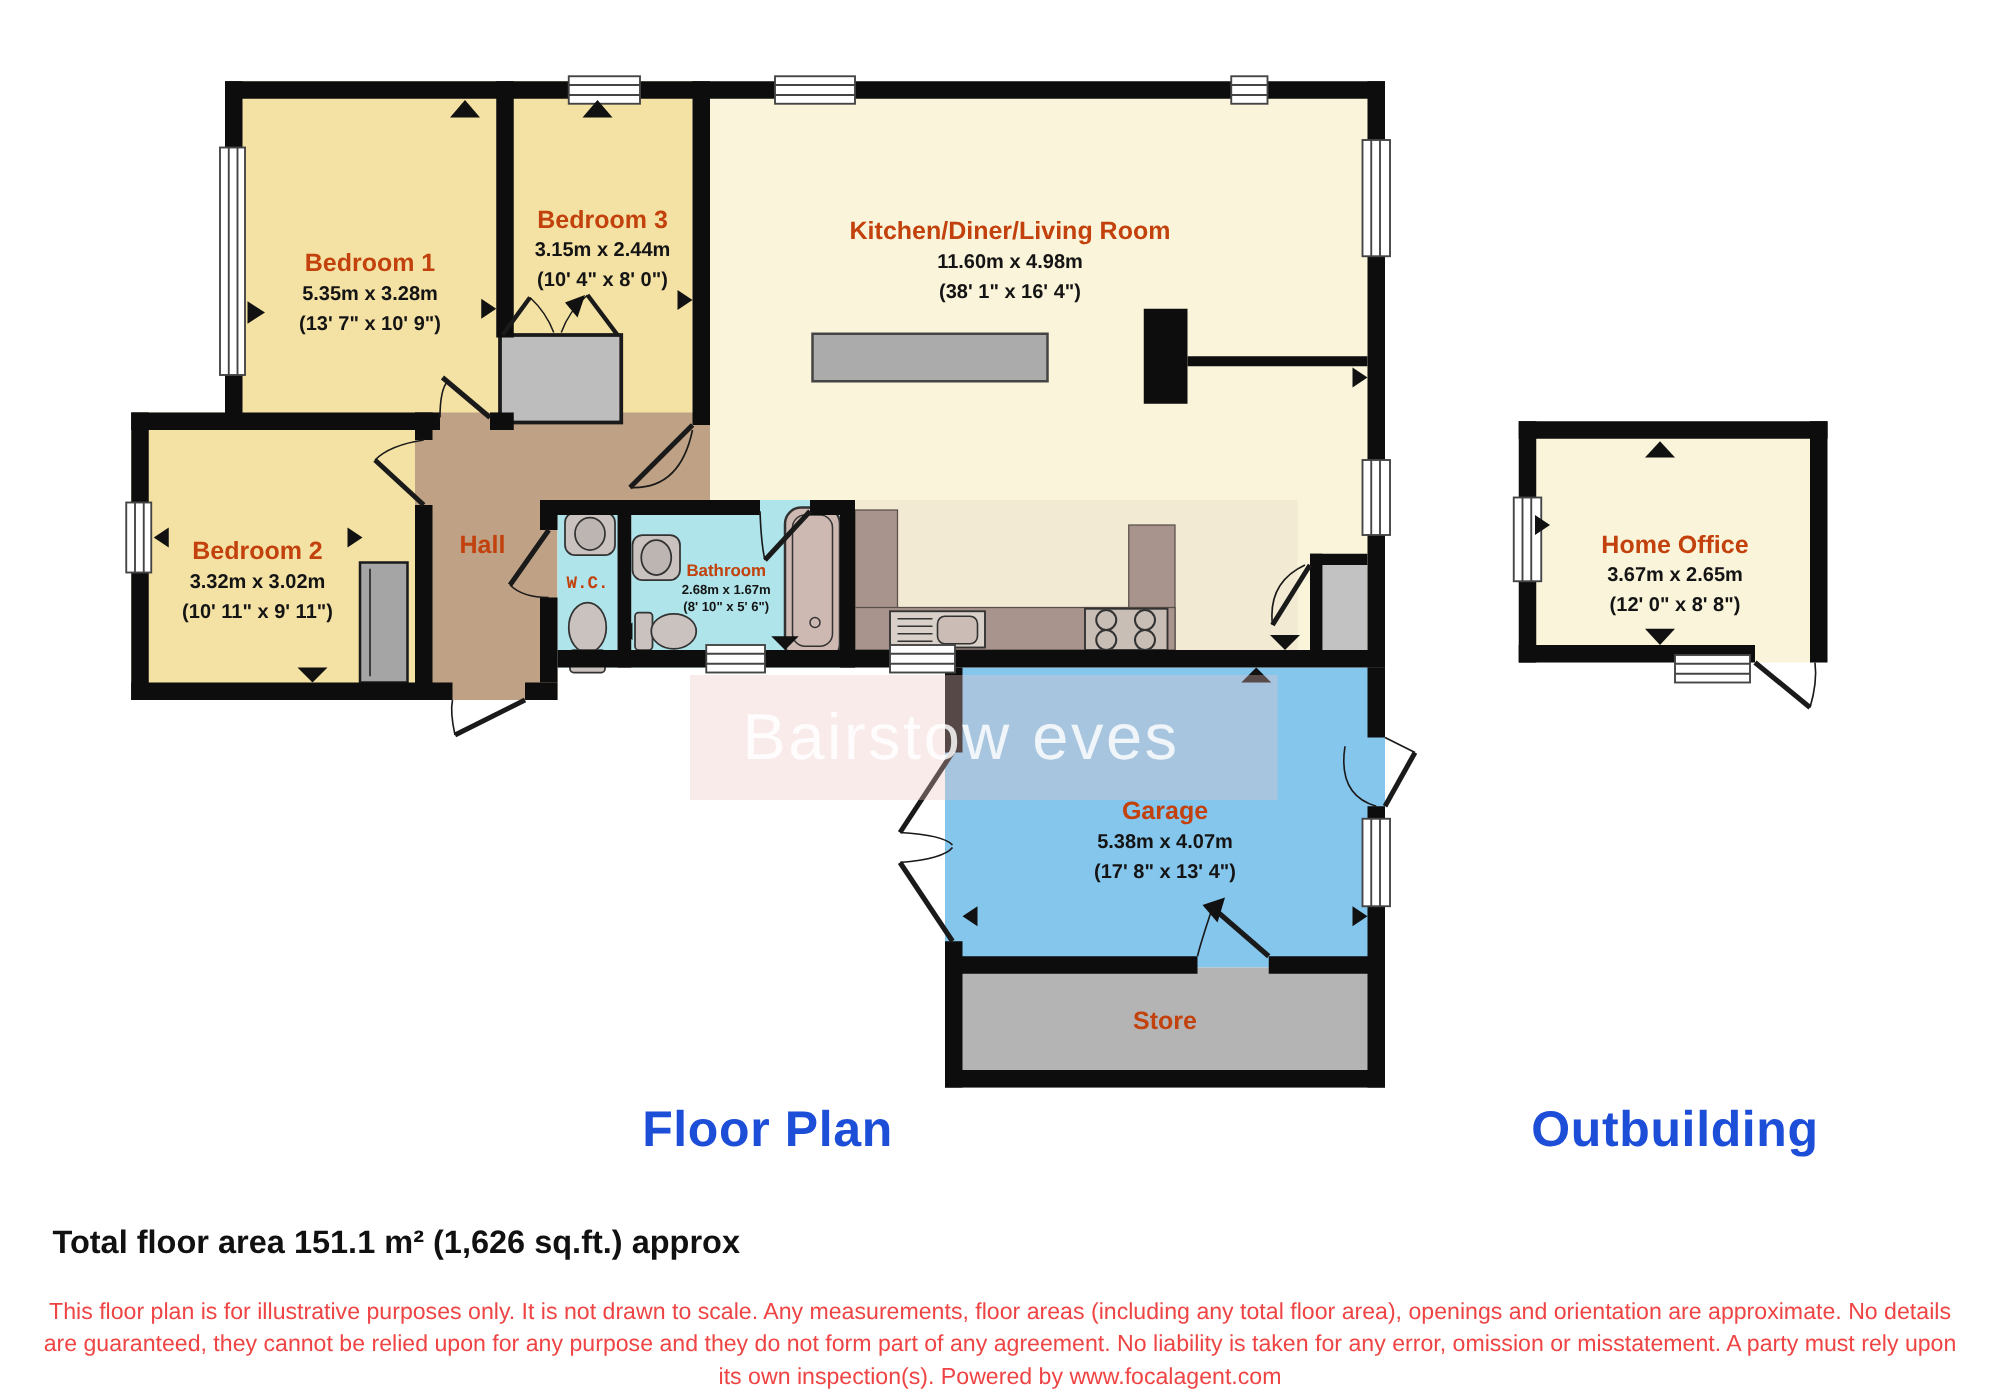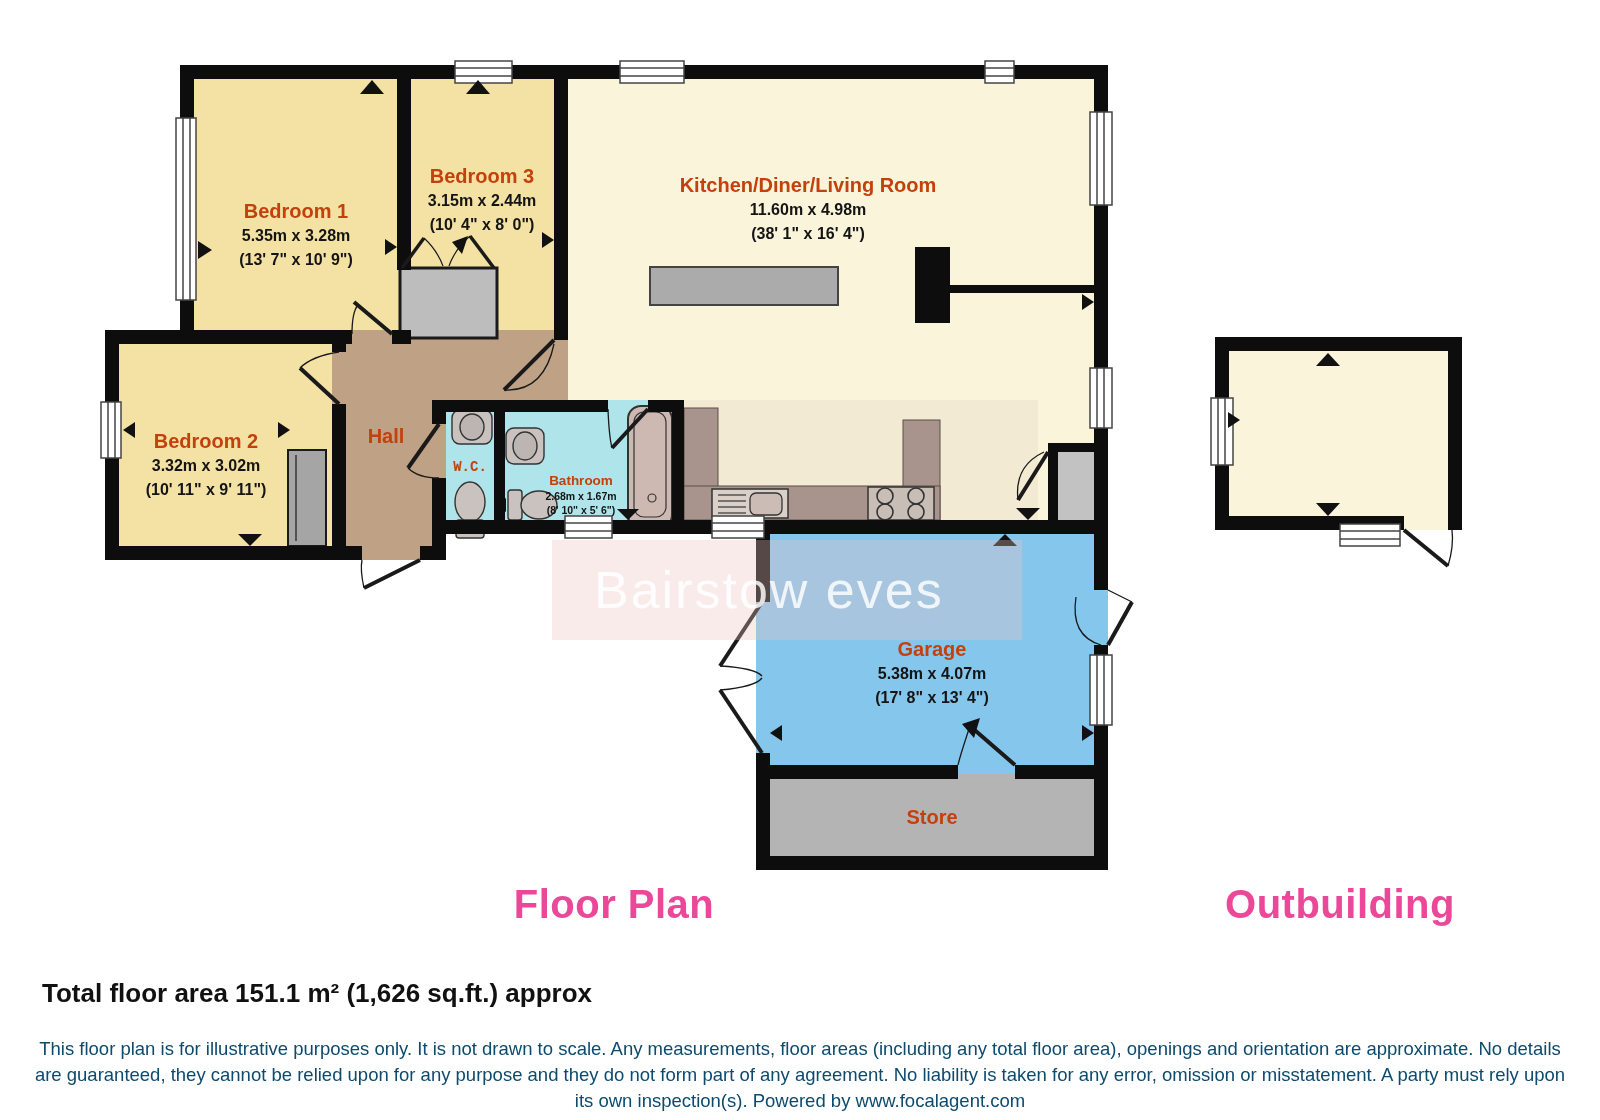--- a/index.html
+++ b/index.html
@@ -2,33 +2,33 @@
 <html><head>
 <meta charset="utf-8">
 <style>
   html,body{margin:0;padding:0;background:#ffffff;}
   #stage{position:relative;width:1600px;height:1120px;background:#ffffff;overflow:hidden;
          font-family:"Liberation Sans", sans-serif;color:#141414;}
   #plan-svg{position:absolute;left:0;top:0;}
   .room-label{position:absolute;transform:translateX(-50%);text-align:center;white-space:nowrap;z-index:5;}
   .rname{font-size:20px;font-weight:700;line-height:26px;color:#c2410c;}
   .rdim{font-size:16px;font-weight:700;line-height:24px;color:#141414;}
-  .room-label.small .rname{font-size:13.5px;line-height:17px;margin-top:24px;}
+  .room-label.small .rname{font-size:13.5px;line-height:17px;}
   .room-label.small .rdim{font-size:10.5px;line-height:14px;}
   .room-label.mid .rname{font-size:14px;line-height:18px;font-family:Liberation Mono, monospace;}
   .section-title{position:absolute;transform:translateX(-50%);font-size:40px;font-weight:700;
-                 letter-spacing:0.5px;color:#ec4899;z-index:5;white-space:nowrap;}
+                 letter-spacing:0.5px;color:#1d4ed8;z-index:5;white-space:nowrap;}
   #watermark-strip{position:absolute;left:552px;top:540px;width:470px;height:100px;
                    background:rgba(240,193,193,0.33);z-index:4;}
   #watermark-text{position:absolute;left:594px;top:545px;width:430px;height:90px;line-height:90px;
                   font-size:52px;font-weight:400;letter-spacing:2px;color:rgba(255,255,255,0.82);
                   z-index:6;white-space:nowrap;}
   #total-area{position:absolute;left:42px;top:978px;font-size:26px;font-weight:700;color:#111;z-index:5;}
   #disclaimer{position:absolute;left:30px;top:1036px;width:1540px;text-align:center;
-              font-size:18.5px;line-height:26px;font-weight:400;color:#0c4a6e;z-index:5;}
+              font-size:18.5px;line-height:26px;font-weight:400;color:#ef4444;z-index:5;}
 </style>
 </head>
 <body>
 
 <div id="stage">
 
 <svg id="plan-svg" width="1600" height="1120" viewBox="0 0 1600 1120">
 
   <g>
     <rect x="180" y="65" width="224" height="279" fill="#f4e2a4"></rect>
@@ -322,20 +322,25 @@
 <div class="room-label" style="left:932px;top:636px">
   <div class="rname">Garage</div>
   <div class="rdim">5.38m x 4.07m</div>
   <div class="rdim">(17' 8" x 13' 4")</div>
 </div>
 
 <div class="room-label" style="left:932px;top:804px">
   <div class="rname">Store</div>
 </div>
 
+<div class="room-label" style="left:1340px;top:423px">
+  <div class="rname">Home Office</div>
+  <div class="rdim">3.67m x 2.65m</div>
+  <div class="rdim">(12' 0" x 8' 8")</div>
+</div>
 
 <div class="section-title" style="left:614px;top:882px">Floor Plan</div>
 <div class="section-title" style="left:1340px;top:882px">Outbuilding</div>
 
 <div id="total-area">Total floor area 151.1 m² (1,626 sq.ft.) approx</div>
 <div id="disclaimer">This floor plan is for illustrative purposes only. It is not drawn to scale. Any measurements, floor areas (including any total floor area), openings and orientation are approximate. No details are guaranteed, they cannot be relied upon for any purpose and they do not form part of any agreement. No liability is taken for any error, omission or misstatement. A party must rely upon its own inspection(s). Powered by www.focalagent.com</div>
 
 </div>
 
 </body></html>

